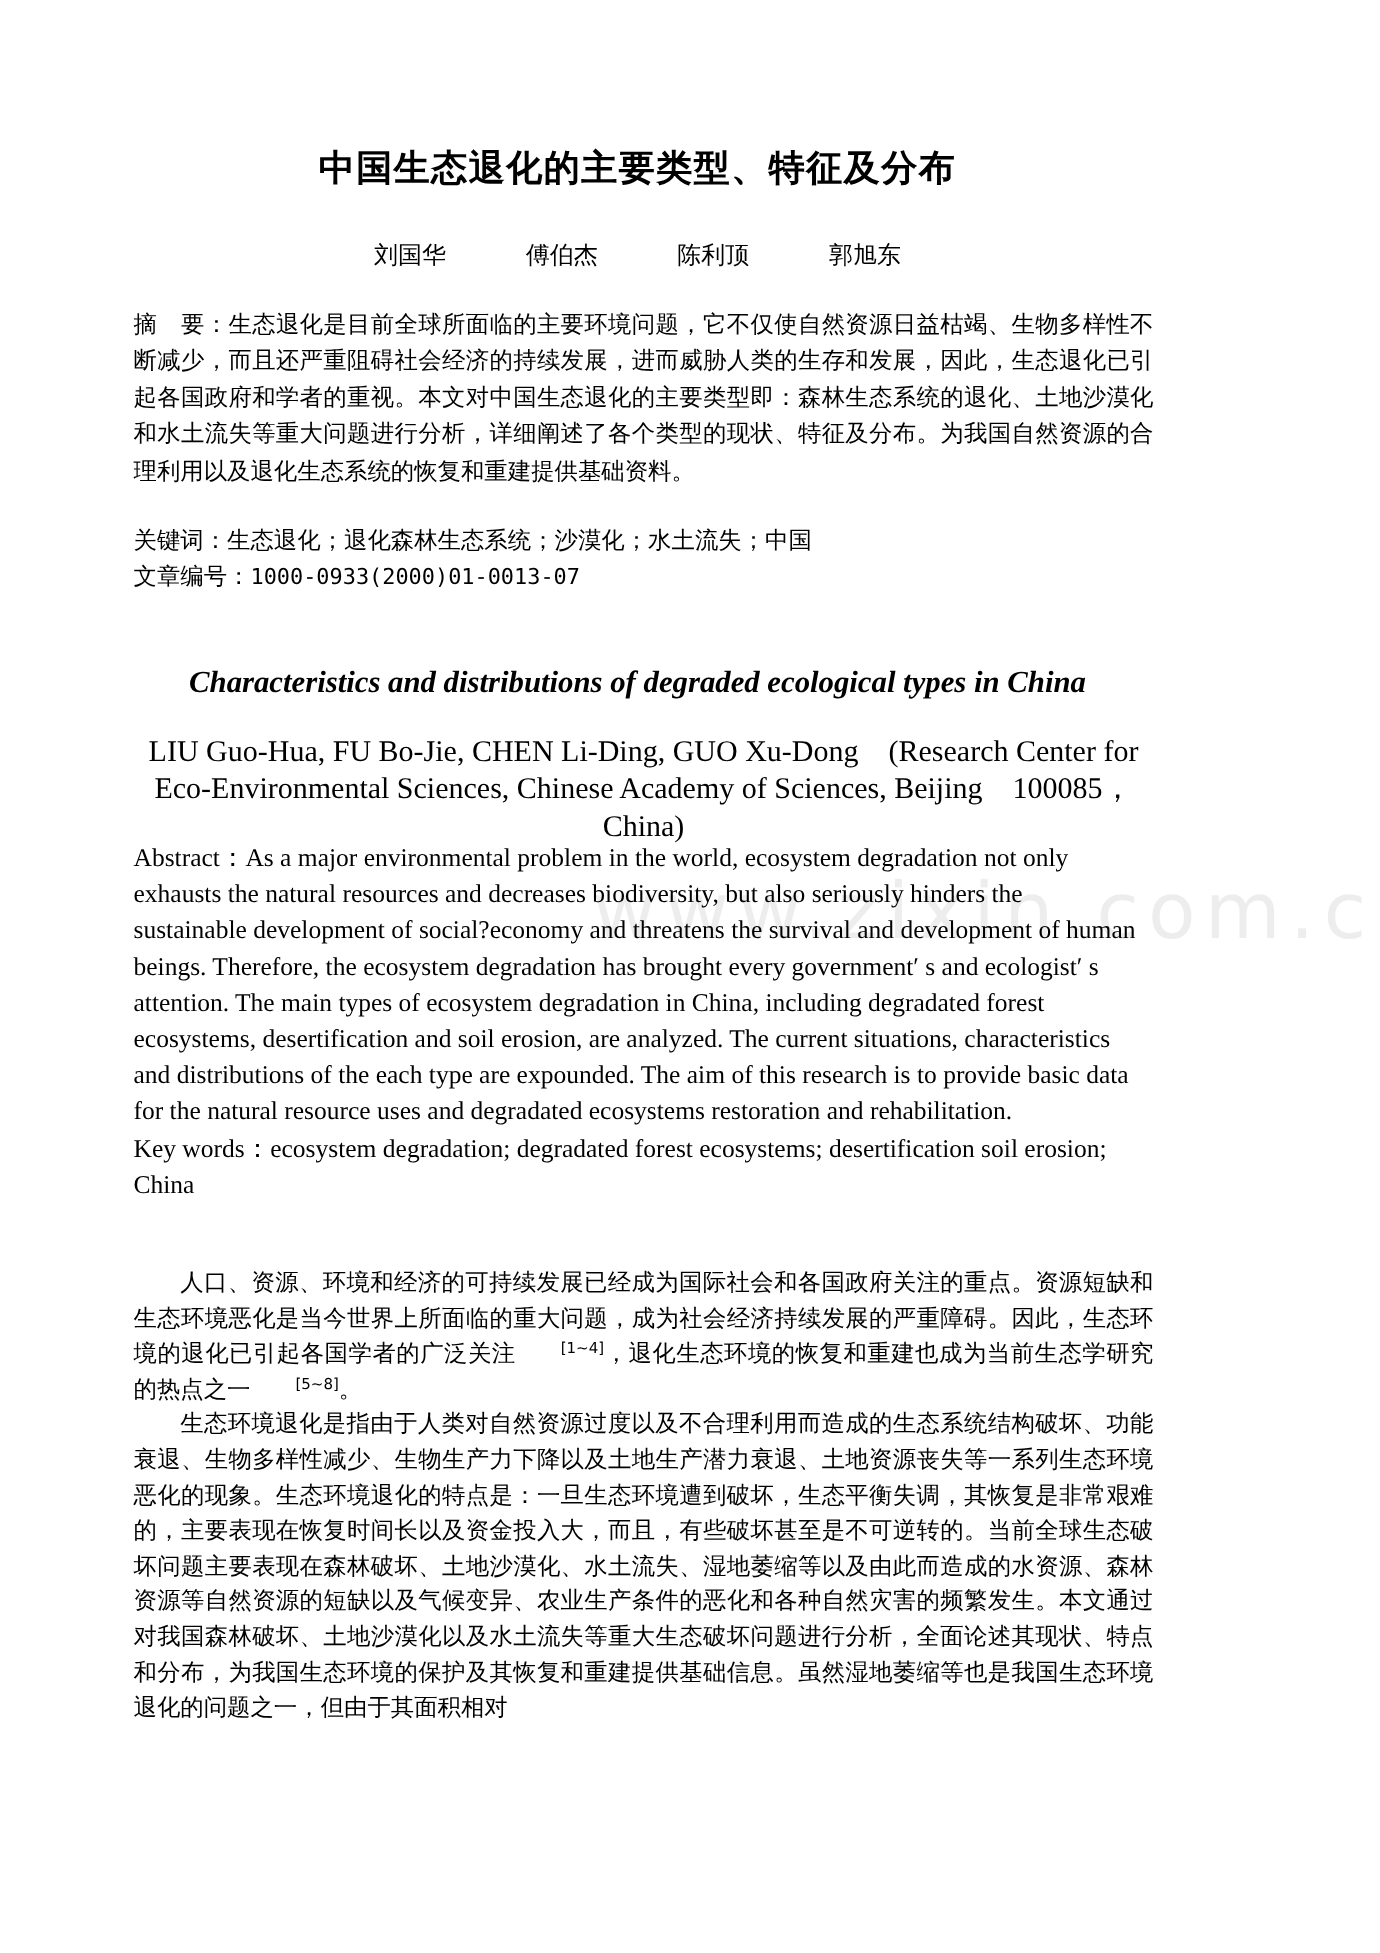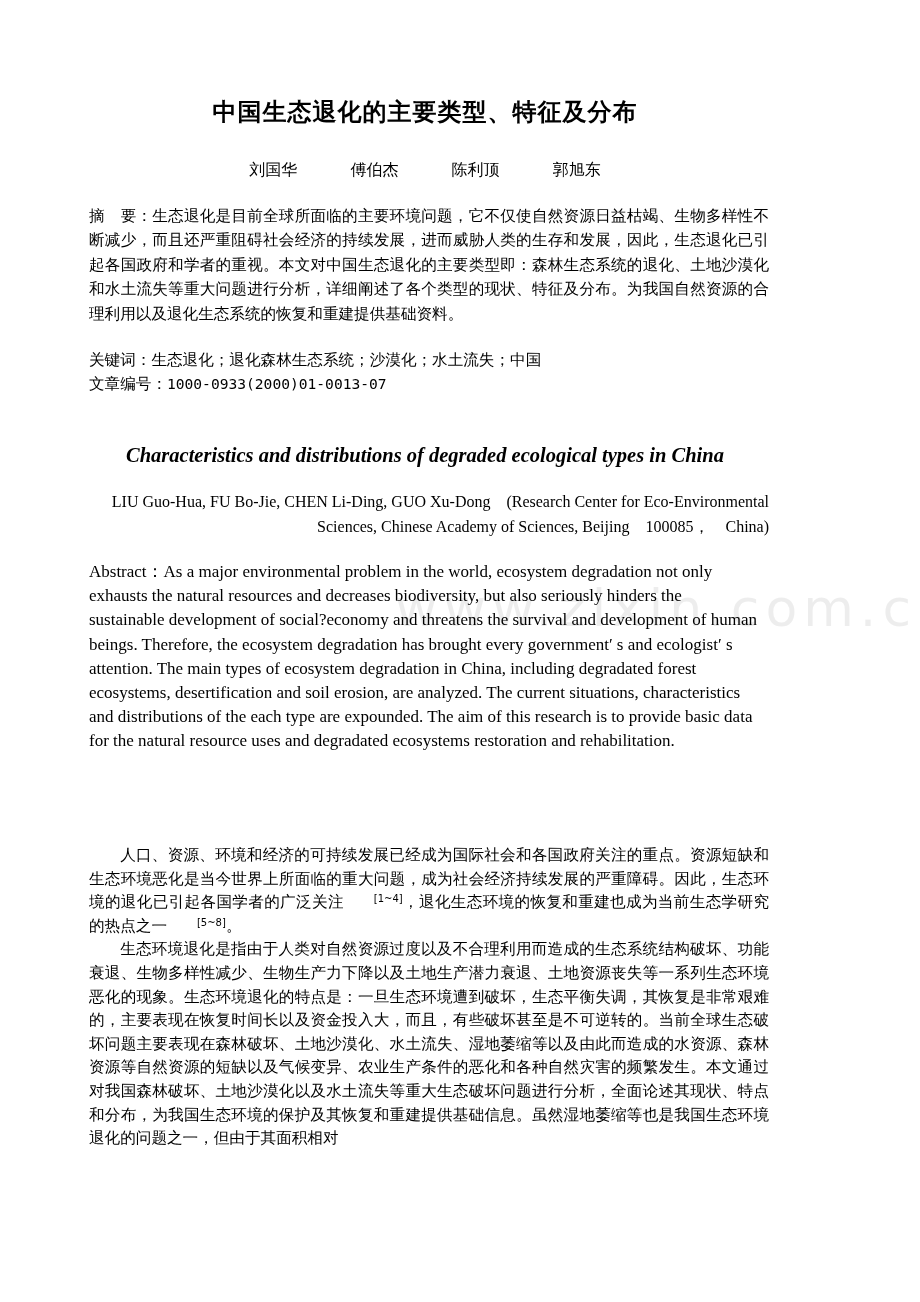--- a/index.html
+++ b/index.html
@@ -18,22 +18,22 @@
   .cn-abstract { top: 204px; }
   .cn-abstract p { margin: 0; text-align: justify; }
   .label { font-weight: normal; }
 
   .meta { top: 348px; font-size: 15.6px; line-height: 24.4px; }
   .meta div { white-space: nowrap; }
   .mono-ish { font-family: "DejaVu Sans Mono", monospace; font-size: 14.6px; }
 
   .title-en { position: absolute; top: 444px; left: 0; width: 850px; text-align: center;
     font-size: 20.5px; font-weight: bold; font-style: italic; }
-  .authors-en { position: absolute; top: 489px; left: 89px; width: 680px; text-align: right;
-    font-size: 16px; line-height: 25px; }
+  .authors-en { position: absolute; top: 489px; left: 89px; width: 680px; text-align: center;
+    font-size: 20px; line-height: 25px; }
 
   .en-abstract { position: absolute; top: 560px; left: 89px; width: 672px;
     font-size: 17px; line-height: 24.2px; }
   .en-abstract p { margin: 0; }
 
   .body-text { position: absolute; top: 844px; left: 89px; width: 680px;
     font-size: 15.6px; line-height: 23.6px; }
   .body-text p { margin: 0; text-indent: 2em; text-align: justify; }
   sup { font-size: 10px; vertical-align: 5px; line-height: 0; padding-left: 30px; }
 
@@ -68,20 +68,21 @@
       <span class="label">文章编号：</span><span class="mono-ish">1000-0933(2000)01-0013-07</span>
     </div>
   </div>
 
   <h2 class="title-en en" style="margin:0">Characteristics and distributions of degraded ecological types in China</h2>
 
   <div class="authors-en en">LIU Guo-Hua, FU Bo-Jie, CHEN Li-Ding, GUO Xu-Dong　(Research Center for Eco-Environmental Sciences, Chinese Academy of Sciences, Beijing　100085，　China)</div>
 
   <div class="en-abstract en">
     <p><span class="label">Abstract：</span><span>As a major environmental problem in the world, ecosystem degradation not only exhausts the natural resources and decreases biodiversity, but also seriously hinders the sustainable development of social?economy and threatens the survival and development of human beings. Therefore, the ecosystem degradation has brought every government′ s and ecologist′ s attention. The main types of ecosystem degradation in China, including degradated forest ecosystems, desertification and soil erosion, are analyzed. The current situations, characteristics and distributions of the each type are expounded. The aim of this research is to provide basic data for the natural resource uses and degradated ecosystems restoration and rehabilitation.</span></p>
+    <p><span class="label">Key words：</span><span>ecosystem degradation; degradated forest ecosystems; desertification soil erosion; China</span></p>
   </div>
 
   <div class="body-text cn">
     <p><span>人口、资源、环境和经济的可持续发展已经成为国际社会和各国政府关注的重点。资源短缺和生态环境恶化是当今世界上所面临的重大问题，成为社会经济持续发展的严重障碍。因此，生态环境的退化已引起各国学者的广泛关注</span><sup>[1~4]</sup><span>，退化生态环境的恢复和重建也成为当前生态学研究的热点之一</span><sup>[5~8]</sup><span>。</span></p>
     <p>生态环境退化是指由于人类对自然资源过度以及不合理利用而造成的生态系统结构破坏、功能衰退、生物多样性减少、生物生产力下降以及土地生产潜力衰退、土地资源丧失等一系列生态环境恶化的现象。生态环境退化的特点是：一旦生态环境遭到破坏，生态平衡失调，其恢复是非常艰难的，主要表现在恢复时间长以及资金投入大，而且，有些破坏甚至是不可逆转的。当前全球生态破坏问题主要表现在森林破坏、土地沙漠化、水土流失、湿地萎缩等以及由此而造成的水资源、森林资源等自然资源的短缺以及气候变异、农业生产条件的恶化和各种自然灾害的频繁发生。本文通过对我国森林破坏、土地沙漠化以及水土流失等重大生态破坏问题进行分析，全面论述其现状、特点和分布，为我国生态环境的保护及其恢复和重建提供基础信息。虽然湿地萎缩等也是我国生态环境退化的问题之一，但由于其面积相对</p>
   </div>
 
 </div>
 
 </body></html>

